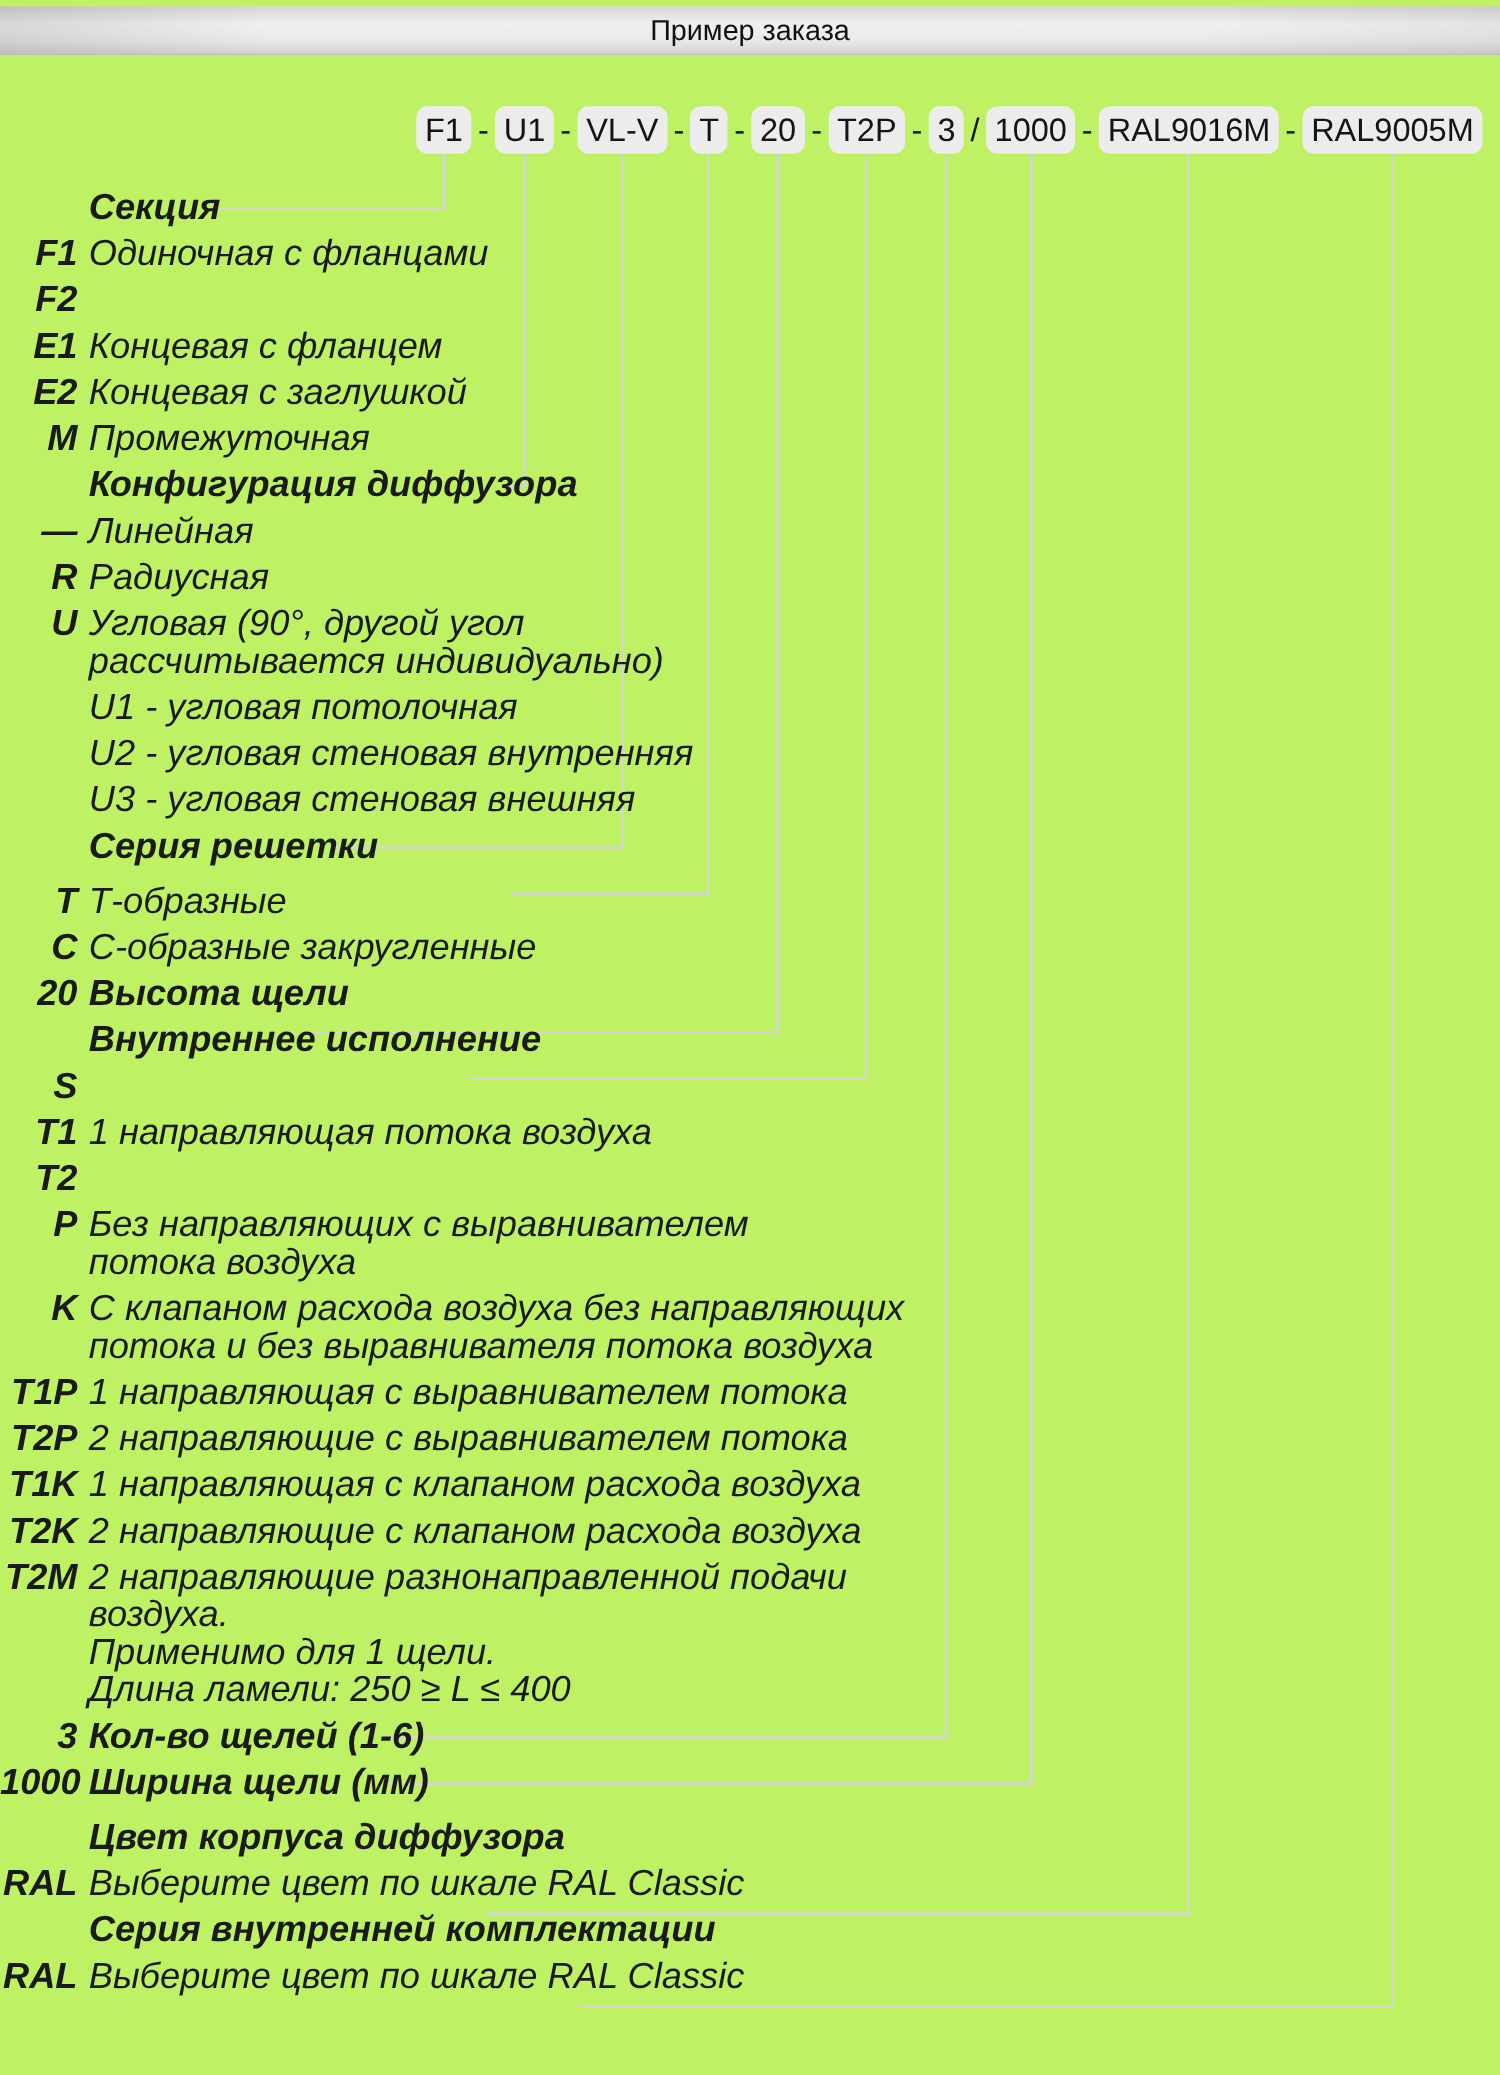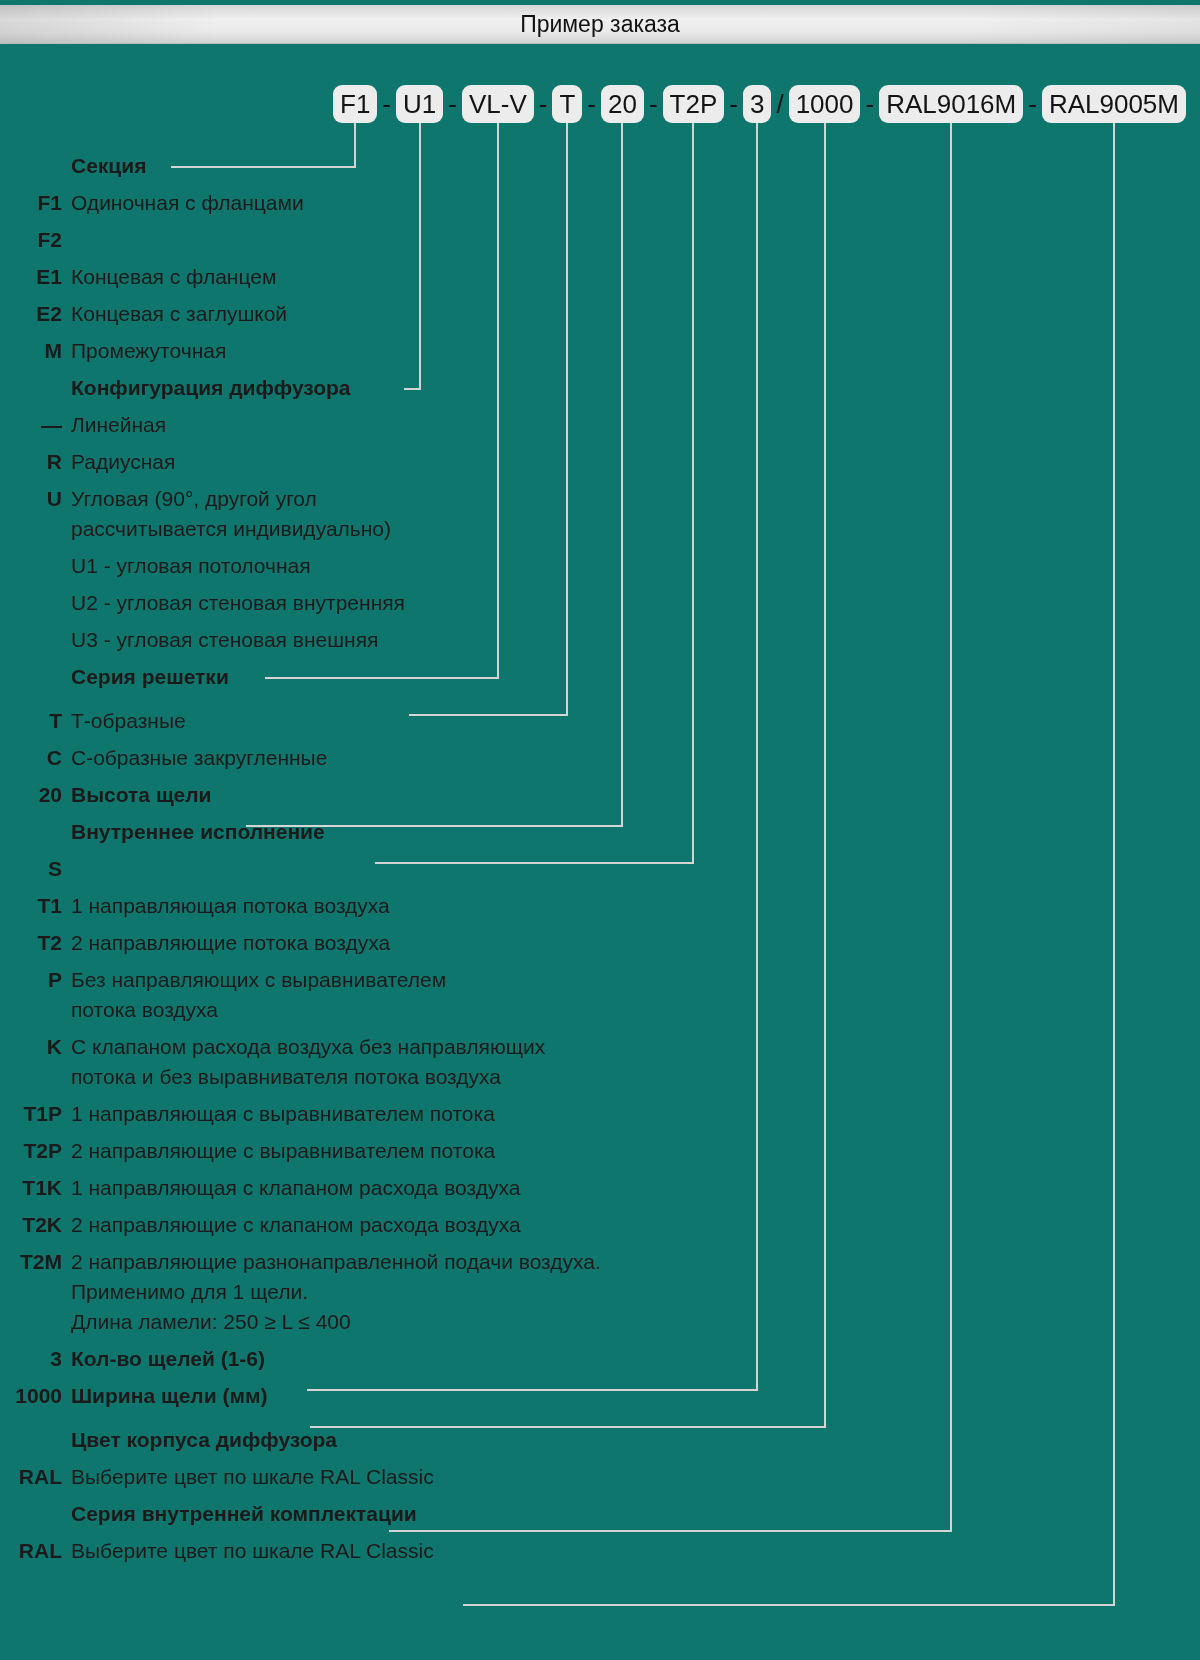--- a/index.html
+++ b/index.html
@@ -1,17 +1,17 @@
 <!DOCTYPE html>
 <html lang="ru"><head>
 <meta charset="utf-8">
 <style>
   html,body{margin:0;padding:0;background:#fff;}
   .page{
-    position:relative;width:1200px;height:1660px;background:#0f766e;overflow:hidden;
+    position:relative;width:1200px;height:1660px;background:#bef264;overflow:hidden;
     font-family:"Liberation Sans",sans-serif;color:#1a1a1a;
   }
   
   .titlebar{
     position:absolute;left:0;top:5px;width:1200px;height:38px;
     background:
       linear-gradient(90deg, rgba(0,0,0,0.10) 0%, rgba(0,0,0,0) 18%, rgba(0,0,0,0) 80%, rgba(0,0,0,0.05) 100%),
       linear-gradient(180deg,#d6d6d6 0%,#f0f0f0 38%,#e9e9e9 72%,#d3d3d3 100%);
     border-bottom:1px solid #bdbdbd;
     display:flex;align-items:center;justify-content:center;
@@ -23,21 +23,21 @@
     display:flex;align-items:center;white-space:nowrap;z-index:2;
   }
   .code-box{
     background:#ececec;border-radius:9px;height:38px;
     display:flex;align-items:center;padding:0 7px;
     font-size:26px;color:#141414;
   }
   .code-sep{margin:0 5px;font-size:26px;color:#141414;}
   
   .legend{position:absolute;left:0;top:151px;width:780px;z-index:2;}
-  .row{display:flex;margin-bottom:7px;font-size:21px;line-height:30px;}
+  .row{display:flex;margin-bottom:7px;font-size:29px;line-height:30px;font-style:italic;}
   .row .gutter{width:62px;flex:none;text-align:right;font-weight:bold;}
   .row .content{margin-left:9px;white-space:pre-line;}
   .row .content.bold{font-weight:bold;}
   
   .connector-layer{position:absolute;left:0;top:0;width:1200px;height:1660px;z-index:1;}
   .cline{position:absolute;background:#d5d5d5;}
 </style>
 </head>
 <body>
 
@@ -169,21 +169,20 @@
       </div>
       <div class="row" id="row-19">
         <div class="gutter">S</div>
       </div>
       <div class="row" id="row-20">
         <div class="gutter">T1</div>
         <div class="content"><span class="label-text">1 направляющая потока воздуха</span></div>
       </div>
       <div class="row" id="row-21">
         <div class="gutter">T2</div>
-        <div class="content"><span class="label-text">2 направляющие потока воздуха</span></div>
       </div>
       <div class="row" id="row-22">
         <div class="gutter">P</div>
         <div class="content"><span class="label-text">Без направляющих с выравнивателем
 потока воздуха</span></div>
       </div>
       <div class="row" id="row-23">
         <div class="gutter">K</div>
         <div class="content"><span class="label-text">С клапаном расхода воздуха без направляющих
 потока и без выравнивателя потока воздуха</span></div>

